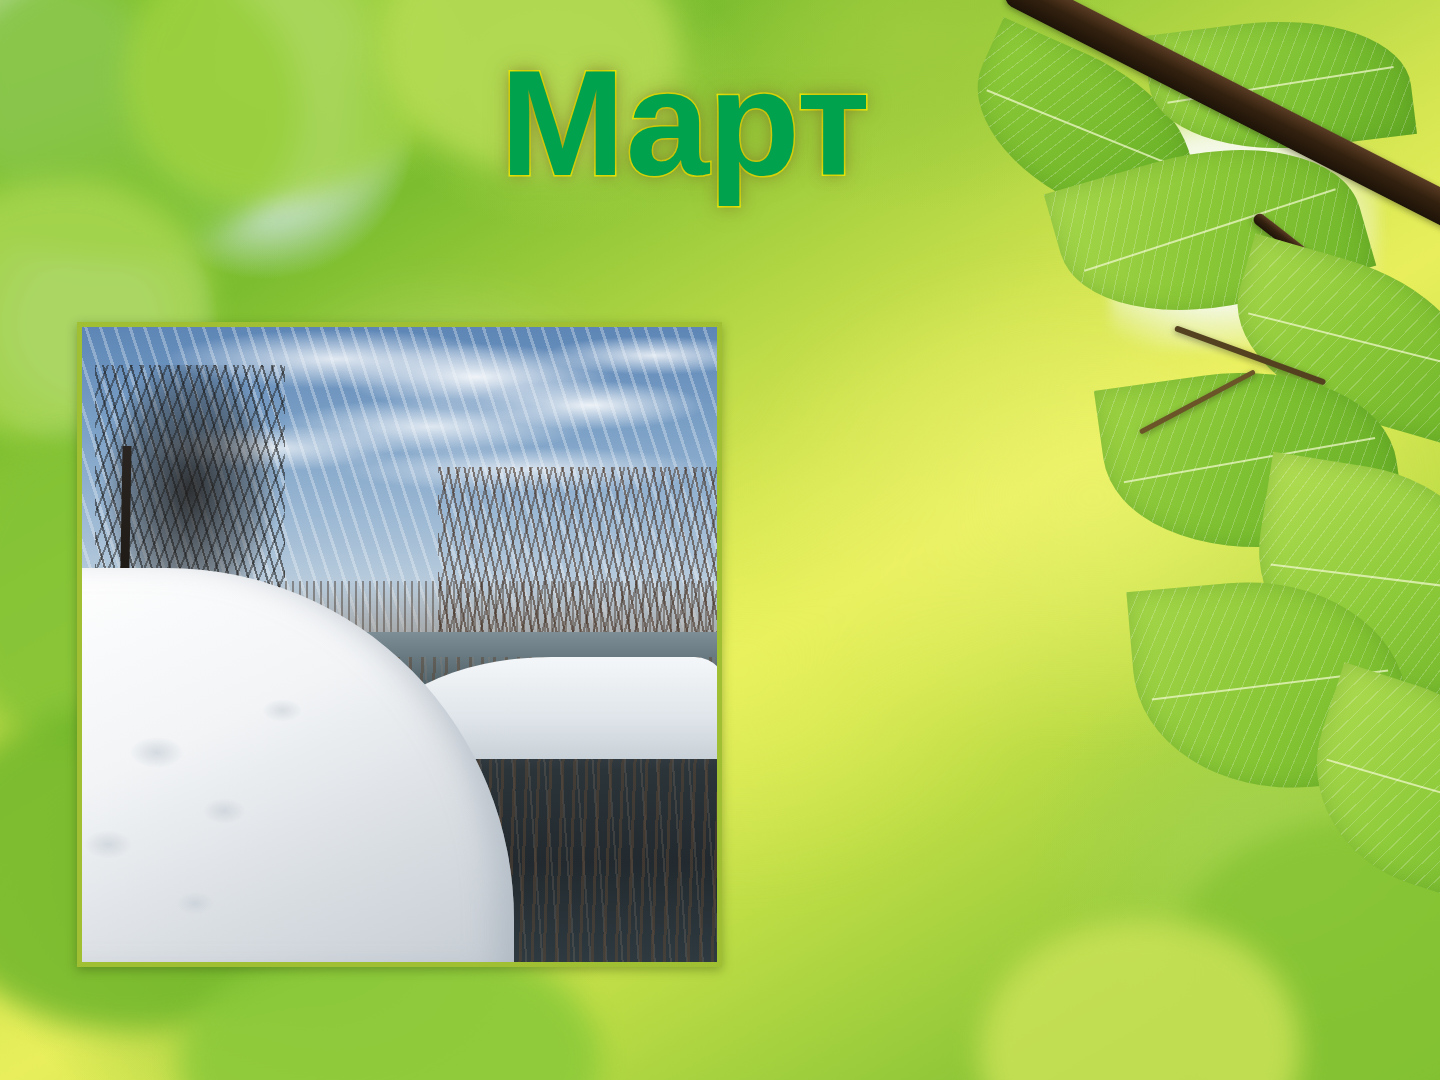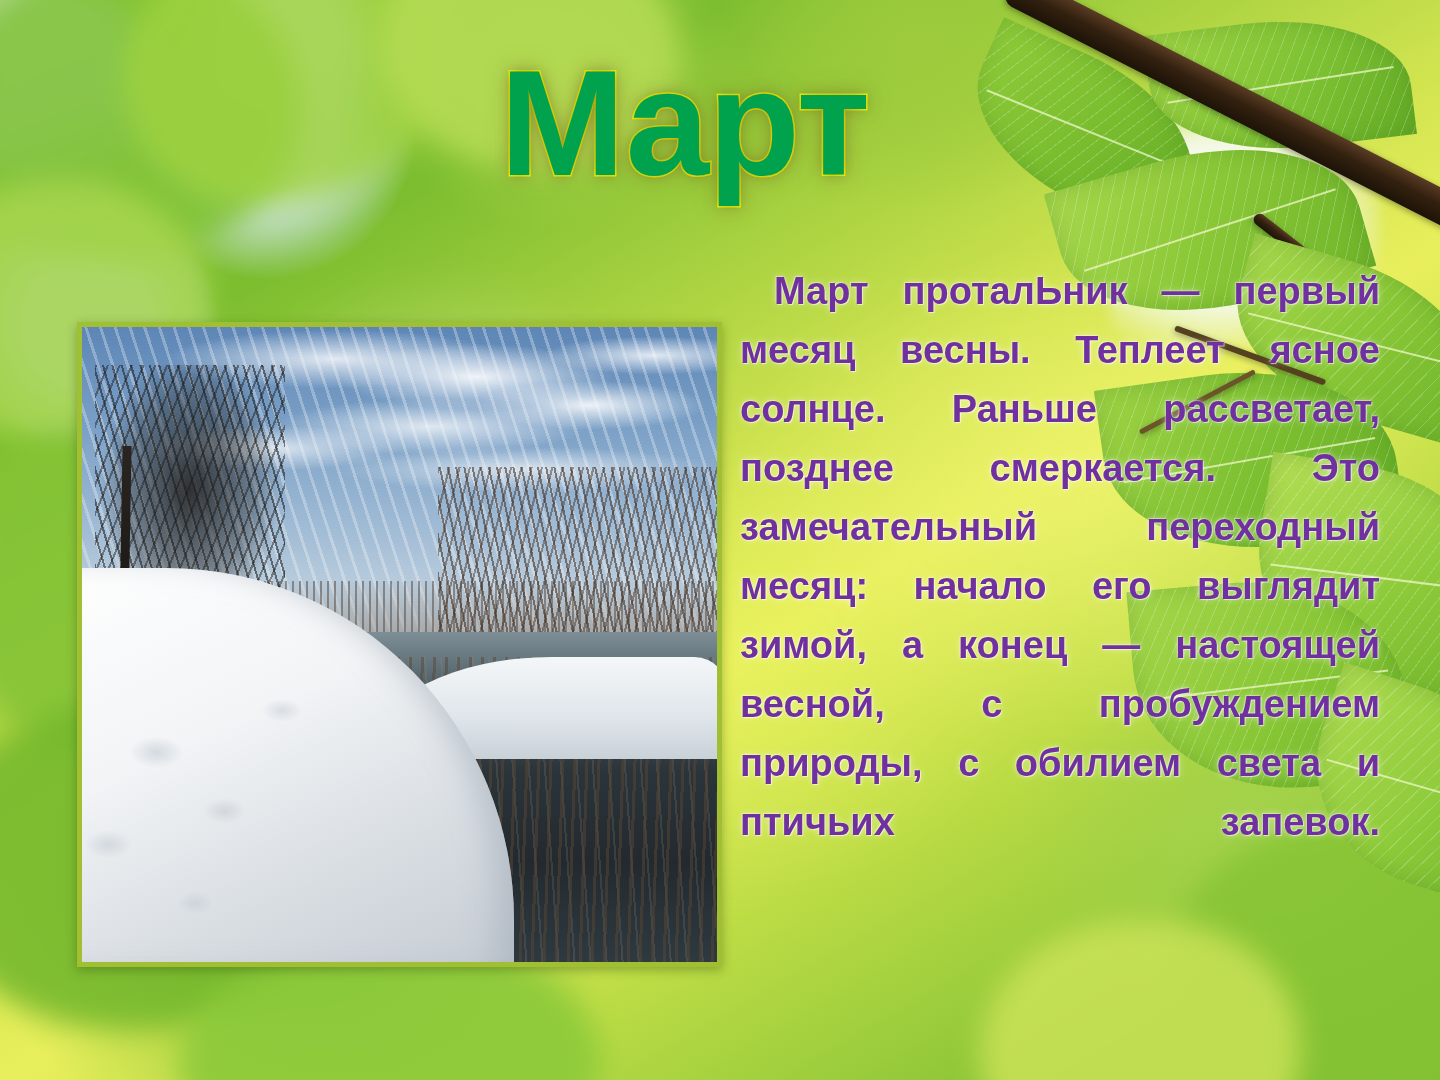--- a/index.html
+++ b/index.html
@@ -331,15 +331,14 @@
       <div class="water-sky"></div>
       <div class="water-refl"></div>
       <div class="snow-far"></div>
       <div class="snow-upper"></div>
       <div class="snow-big"></div>
     </div>
   </div>
 
   <div class="title">Март</div>
 
-  <div class="body-text">Март проталЬник — первый месяц весны. Теплеет ясное солнце. Раньше рассветает, позднее смеркается. Это замечательный переходный месяц: начало его выглядит зимой, а конец — настоящей весной, с пробуждением природы, с обилием света и птичьих запевок.</div>
 
 </div>
 
 </body></html>

